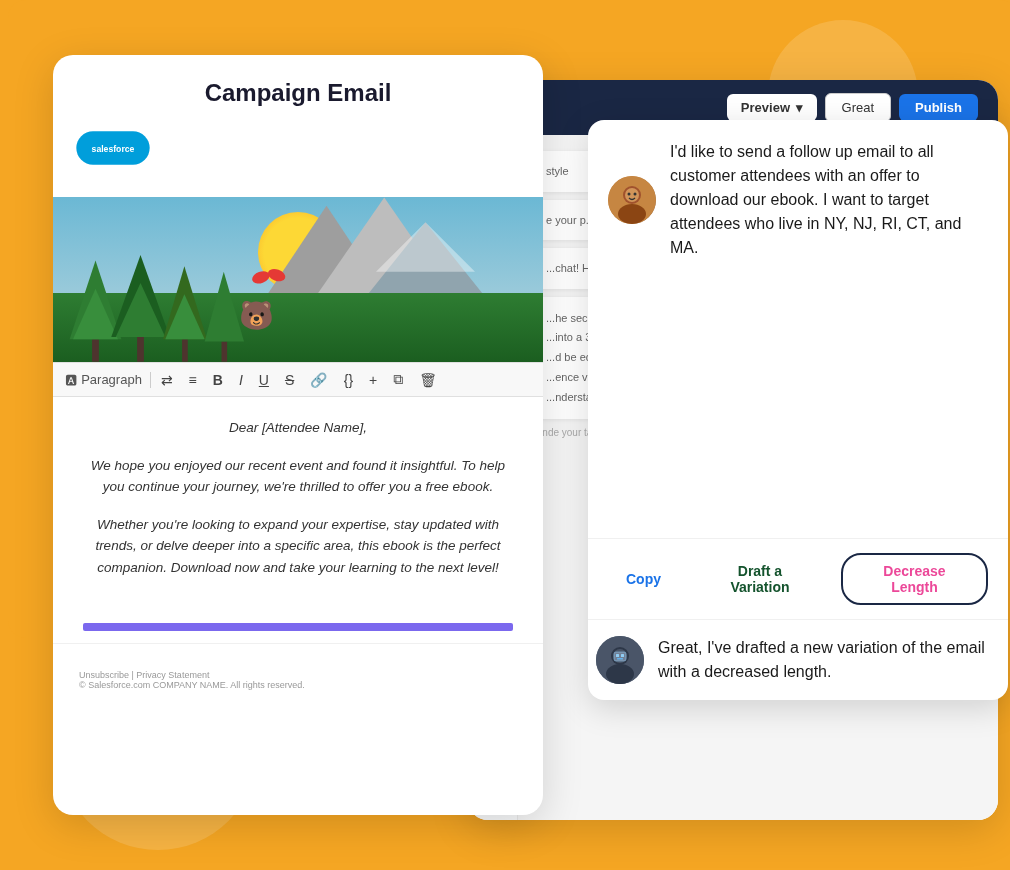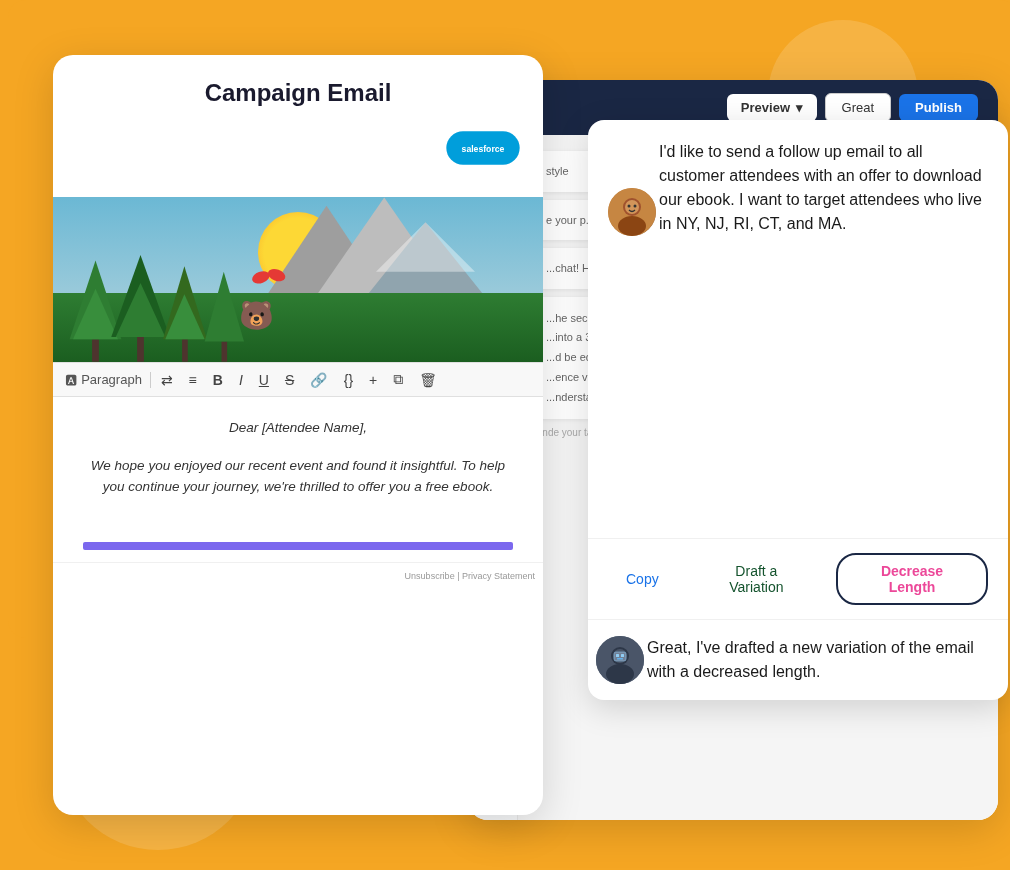--- a/index.html
+++ b/index.html
@@ -43,21 +43,21 @@
     .email-card-title {
       font-size: 24px;
       font-weight: 700;
       color: #1a1a2e;
       margin-bottom: 16px;
     }
 
     .salesforce-logo {
       display: flex;
       align-items: center;
-      justify-content: flex-end;
+      justify-content: flex-start;
       margin-bottom: 12px;
     }
 
     .salesforce-cloud {
       width: 80px;
       height: 50px;
     }
 
     
     .nature-illustration {
@@ -144,22 +144,22 @@
       text-align: center;
       font-size: 13.5px;
       line-height: 1.6;
       color: #333;
       font-style: italic;
     }
 
     .email-content p { margin-bottom: 16px; }
 
     .email-footer {
-      text-align: right;
-      padding: 8px;
+      text-align: left;
+      padding: 26px;
       font-size: 9px;
       color: #999;
       border-top: 1px solid #f0f0f0;
     }
 
     .email-footer-bar {
       height: 8px;
       background: #7B68EE;
       margin: 8px 30px 12px;
       border-radius: 2px;
@@ -245,22 +245,22 @@
       flex: 1;
       padding: 20px 20px;
       overflow: hidden;
       display: flex;
       flex-direction: column;
       gap: 20px;
     }
 
     .chat-message {
       display: flex;
-      gap: 3px;
-      align-items: flex-end;
+      gap: 14px;
+      align-items: center;
     }
 
     .chat-bubble {
       flex: 1;
       font-size: 16px;
       line-height: 1.5;
       color: #1a1a1a;
     }
 
     
@@ -270,21 +270,21 @@
       display: flex;
       align-items: center;
       gap: 12px;
     }
 
     .action-btn {
       padding: 8px 18px;
       border-radius: 20px;
       font-size: 14px;
       cursor: pointer;
-      font-weight: 400;
+      font-weight: 700;
     }
 
     .action-btn-text {
       background: transparent;
       border: none;
       color: #1a73e8;
     }
 
     .action-btn-outline {
       background: transparent;
@@ -434,25 +434,27 @@
         <span class="toolbar-icon">⧉</span>
         <span class="toolbar-icon">🗑</span>
       </div>
     </div>
 
     <div class="email-content">
       <p>
         <span>Dear [Attendee Name],</span>
       </p>
       <p>We hope you enjoyed our recent event and found it insightful. To help you continue your journey, we're thrilled to offer you a free ebook.</p>
+      <p>Whether you're looking to expand your expertise, stay updated with trends, or delve deeper into a specific area, this ebook is the perfect companion. Download now and take your learning to the next level!</p>
     </div>
 
     <div class="email-footer-bar"></div>
     <div class="email-footer">
       <div>Unsubscribe | Privacy Statement</div>
+      <div>© Salesforce.com COMPANY NAME. All rights reserved.</div>
     </div>
   </div>
 
   <div class="builder-panel" style="top:80px; right:20px;">
 
     <div class="builder-header">
       <button class="btn-preview">
         <span>Preview</span>
         <span>▾</span>
       </button>

